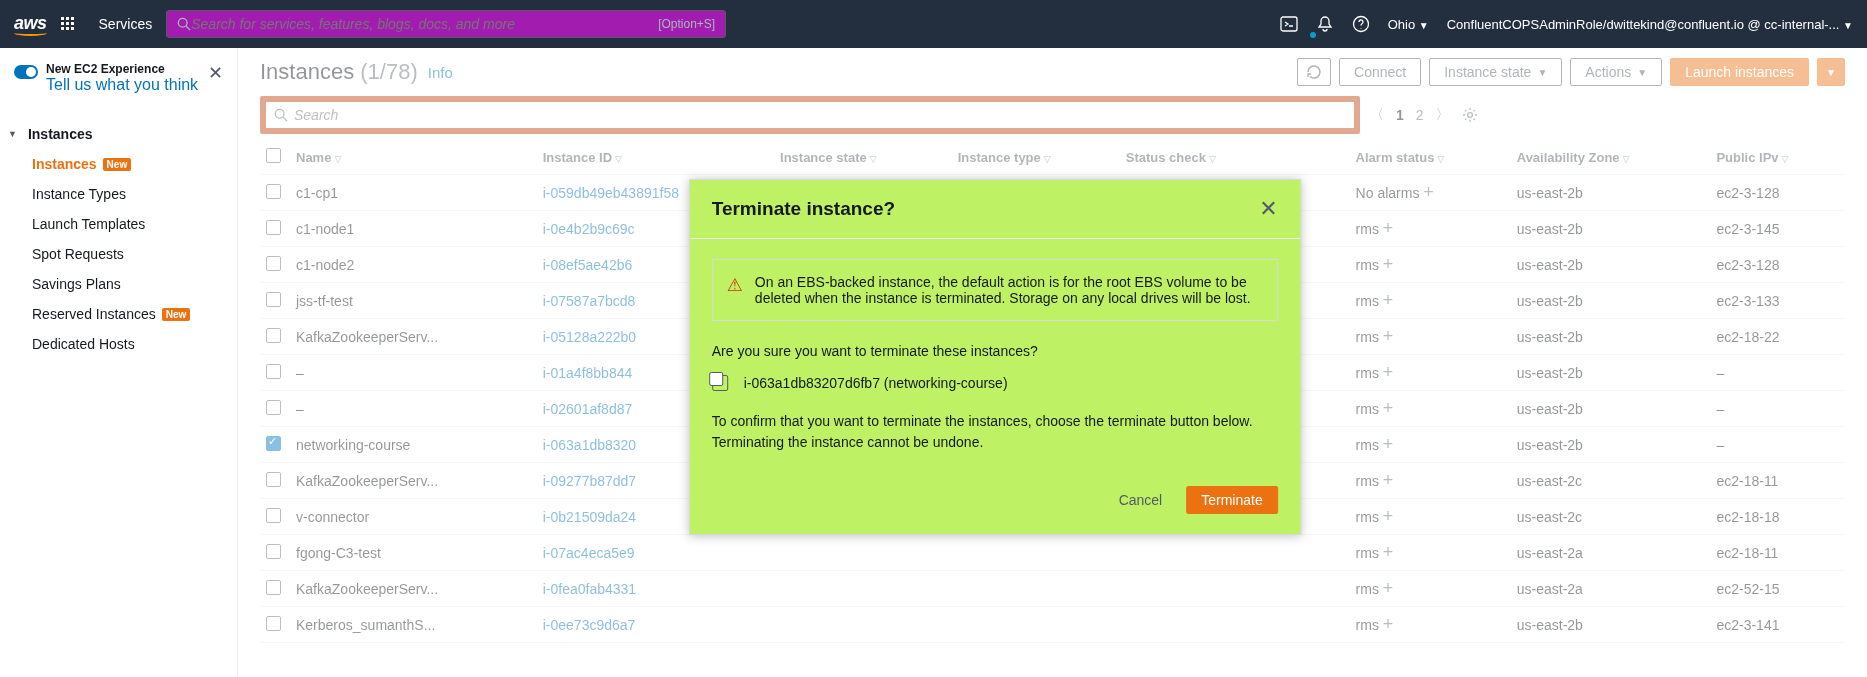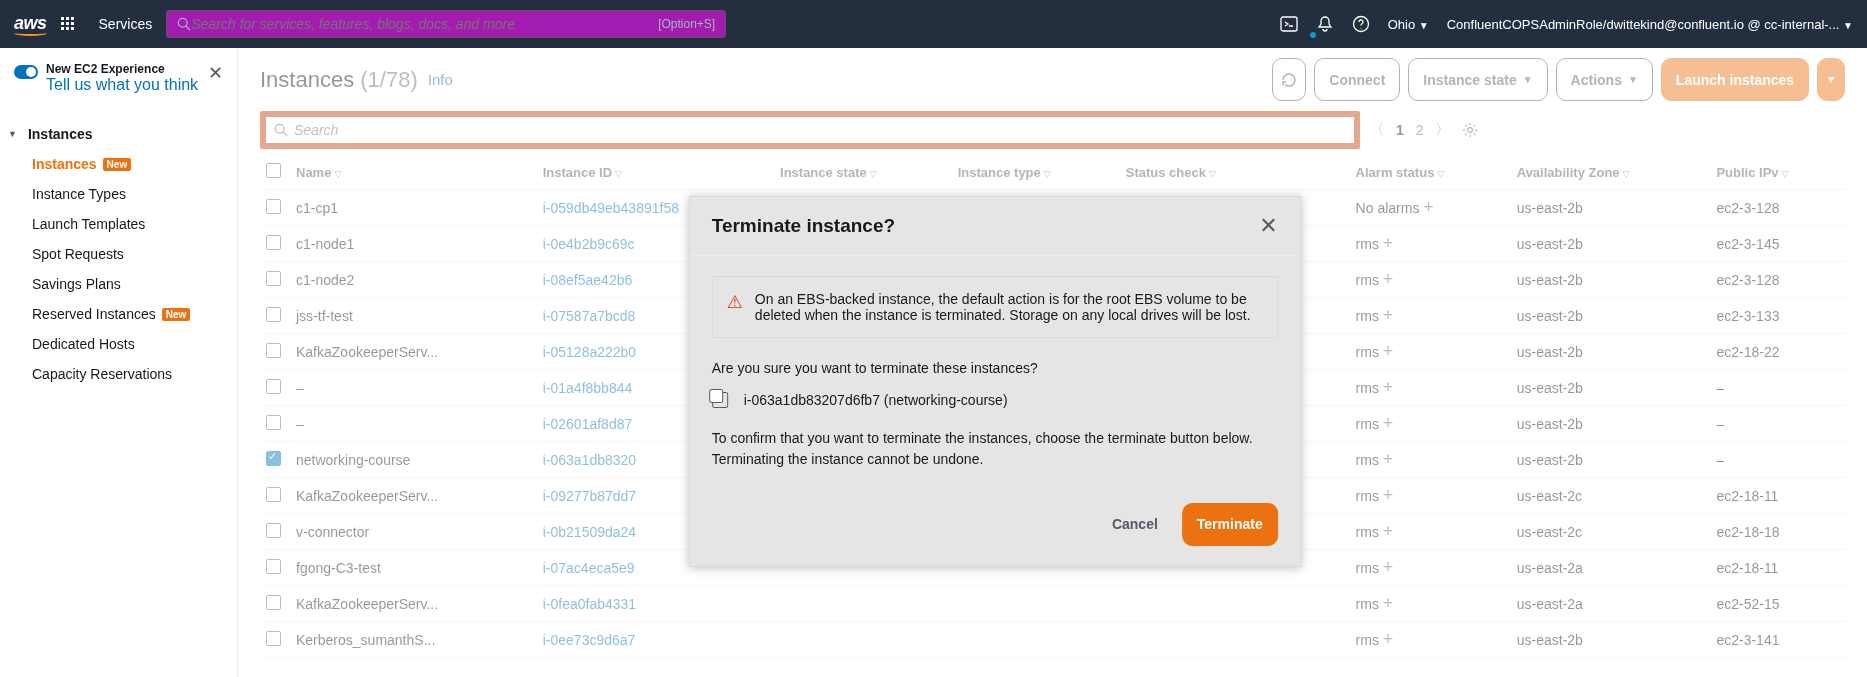--- a/index.html
+++ b/index.html
@@ -36,21 +36,21 @@
 .nav-item.active .nav-badge{ background:#ec7211;}
 .nav-item .nav-badge{ background:#ec7211;}
 
 
 .content { flex: 1; padding: 10px 22px; overflow: auto; position: relative; }
 .content-hdr { display: flex; align-items: center; gap: 10px; margin-bottom: 10px; }
 .content-hdr h1 { font-size: 22px; font-weight: 400; }
 .content-hdr .count { color: #687078; }
 .info-link { color: #0073bb; font-size: 15px; cursor:pointer;}
 .hdr-actions { margin-left: auto; display: flex; gap: 8px; }
-.btn { border: 1px solid #545b64; background: #fff; padding: 5px 14px; border-radius: 10px; font-size: 14px; cursor: pointer; display:flex; align-items:center; gap:6px; font-weight:700; color:#545b64; height:43px;}
+.btn { border: 1px solid #545b64; background: #fff; padding: 5px 14px; border-radius: 2px; font-size: 14px; cursor: pointer; display:flex; align-items:center; gap:6px; font-weight:400; color:#545b64; height:28px;}
 .btn.primary { background: #ec7211; border-color: #ec7211; color: #fff; }
 .btn.icon-only { padding: 5px 8px; }
 .caret { font-size: 10px; }
 .searchrow { display:flex; align-items:center; gap:10px; margin-bottom:4px;}
 .table-search { flex:1; border: 6px solid #c2410c; border-radius: 2px; padding: 5px 8px; display: flex; align-items: center; gap: 6px; color: #687078; max-width: 1100px;}
 .table-search input { border:none; outline:none; width:100%; font-style:italic; font-size:14px; background:transparent;}
 .pager { display:flex; align-items:center; gap:12px; color:#687078;}
 .pager span { cursor:pointer; }
 .pager .cur { color:#16191f; font-weight:700;}
 
@@ -61,21 +61,21 @@
 table.instances td.link { color: #0073bb; cursor: pointer; }
 .chk { width:15px; height:15px; border:1px solid #687078; border-radius:2px; display:inline-block; cursor:pointer;}
 .chk.checked { background:#0073bb; border-color:#0073bb; position:relative;}
 .chk.checked::after{content:'✓'; color:#fff; font-size:11px; position:absolute; top:-2px; left:1px;}
 .running-icon { color: #1d8102; }
 .checks-icon { color: #1d8102; }
 .plus { color:#687078; font-size:18px; cursor:pointer; font-weight:300;}
 .sort-icon { color:#aab7b8; font-size:9px; margin-left:3px;}
 
 
-.modal { position: absolute; top: 196px; left: 50%; transform: translateX(-40%); width: 612px; background: #e5e5e5; box-shadow: 0 1px 10px rgba(0,0,0,0.25); z-index: 10; border:1px solid #d5dbdb;}
+.modal { position: absolute; top: 179px; left: 50%; transform: translateX(-40%); width: 612px; background: #bef264; box-shadow: 0 1px 10px rgba(0,0,0,0.25); z-index: 10; border:1px solid #d5dbdb;}
 .modal-hdr { display: flex; align-items: center; padding: 16px 22px; border-bottom: 1px solid #eaeded; }
 .modal-hdr h2 { font-size: 19px; font-weight: 700; }
 .modal-close { margin-left: auto; font-size: 22px; color: #545b64; cursor: pointer; font-weight:300;}
 .modal-body { padding: 20px 22px; }
 .warn-box { border: 1px solid #d5dbdb; padding: 14px; display: flex; gap: 12px; margin-bottom: 20px; }
 .warn-icon { color: #d13212; font-size: 18px; flex-shrink:0;}
 .modal-body p { margin-bottom: 14px; line-height: 1.45; }
 .inst-line { display: flex; align-items: center; gap: 16px; margin-bottom: 20px; }
 .copy-icon { width:16px; height:16px; border:1.5px solid #545b64; border-radius:2px; cursor:pointer; position:relative;}
 .copy-icon::before{content:''; position:absolute; top:-4px; left:-4px; width:12px; height:12px; border:1.5px solid #545b64; border-radius:2px; background:#fff;}
@@ -171,23 +171,20 @@
         </div>
         <div class="nav-item child">
           <span>Savings Plans</span>
         </div>
         <div class="nav-item child">
           <span>Reserved Instances</span>
           <span class="nav-badge">New</span>
         </div>
         <div class="nav-item child">
           <span>Dedicated Hosts</span>
-        </div>
-        <div class="nav-item child">
-          <span>Capacity Reservations</span>
         </div>
       </div>
   </div>
 
   <div class="content">
     <div class="dim-area">
     <div class="content-hdr">
       <h1><span>Instances</span> <span class="count">(1/78)</span></h1>
       <span class="info-link">Info</span>
       <div class="hdr-actions">

